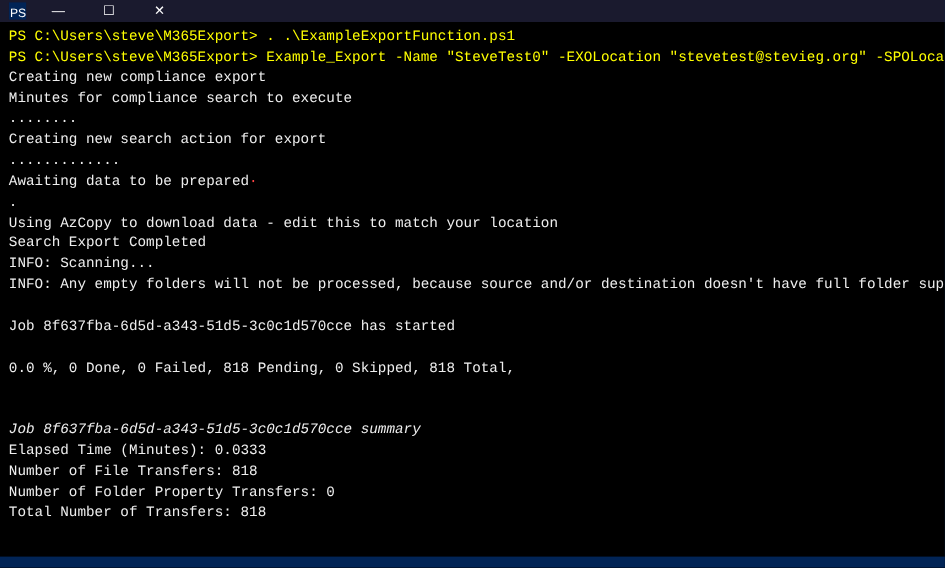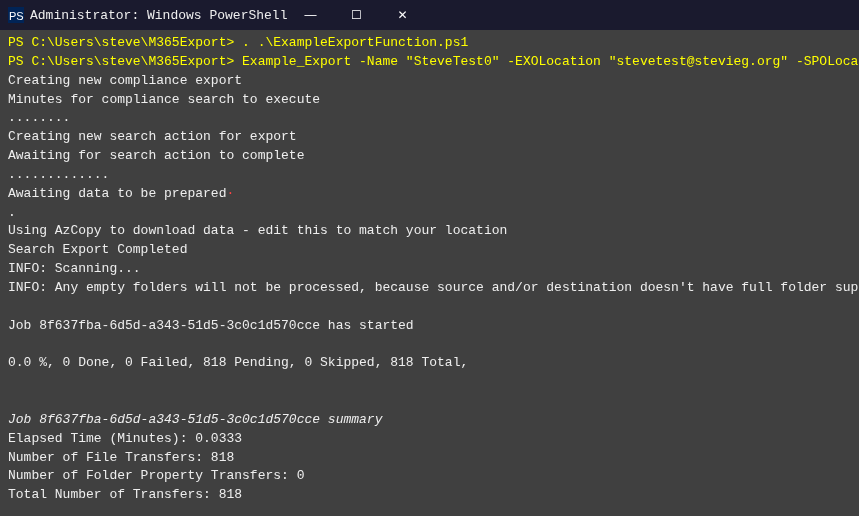--- a/index.html
+++ b/index.html
@@ -11,21 +11,21 @@
       background: #012456;
       color: #eee;
       overflow: hidden;
     }
 
     
     #titlebar {
       display: flex;
       align-items: center;
       background: #1a1a2e;
-      height: 30px;
+      height: 20px;
       padding: 0 8px;
       user-select: none;
     }
     #titlebar-icon {
       width: 16px;
       height: 16px;
       margin-right: 6px;
       flex-shrink: 0;
     }
     #titlebar-controls {
@@ -39,54 +39,52 @@
       align-items: center;
       justify-content: center;
       font-size: 12px;
       color: #fff;
       cursor: pointer;
       font-family: 'Segoe UI', Arial, sans-serif;
     }
 
     
     #terminal {
-      background: #404040;
+      background: #000000;
       padding: 4px 8px;
       height: calc(516px - 30px);
       overflow: hidden;
       line-height: 1.45;
       white-space: pre;
       color: #eee;
       font-size: 13px;
     }
   </style>
 </head>
 <body>
 
 <div id="titlebar">
 
   <svg id="titlebar-icon" viewBox="0 0 16 16">
     <rect width="16" height="16" fill="#012456"></rect>
     <text x="1" y="13" font-size="11" fill="white" font-family="Arial">PS</text>
   </svg>
-  <span id="titlebar-title-text">Administrator: Windows PowerShell</span>
   <div id="titlebar-controls">
     <div class="tb-btn">—</div>
     <div class="tb-btn">☐</div>
     <div class="tb-btn close">✕</div>
   </div>
 </div>
 
 <div id="terminal"><span style="color: rgb(255, 255, 0);">PS C:\Users\steve\M365Export&gt; . .\ExampleExportFunction.ps1
 </span><span style="color: rgb(255, 255, 0);">PS C:\Users\steve\M365Export&gt; Example_Export -Name "SteveTest0" -EXOLocation "stevetest@stevieg.org" -SPOLocation "https://stevegoodman-my.sharepoint.com/personal/stevetest_stevieg_org/" -Destination ".\"
 </span><span style="color: rgb(238, 238, 238);">Creating new compliance export
 </span><span style="color: rgb(238, 238, 238);">Minutes for compliance search to execute
 </span><span style="color: rgb(238, 238, 238);">........
 </span><span style="color: rgb(238, 238, 238);">Creating new search action for export
-</span><span style="color: rgb(238, 238, 238);">Awaiting for search action to complete
 </span><span style="color: rgb(238, 238, 238);">.............
 </span><span style="color: rgb(238, 238, 238);">Awaiting data to be prepared</span><span style="color: rgb(255, 68, 68);">·</span>
 <span style="color: rgb(238, 238, 238);">.
 </span><span style="color: rgb(238, 238, 238);">Using AzCopy to download data - edit this to match your location
 </span><span style="color: rgb(238, 238, 238);">Search Export Completed
 </span><span style="color: rgb(238, 238, 238);">INFO: Scanning...
 </span><span style="color: rgb(238, 238, 238);">INFO: Any empty folders will not be processed, because source and/or destination doesn't have full folder support
 </span><span style="color: rgb(238, 238, 238);">
 </span><span style="color: rgb(238, 238, 238);">Job 8f637fba-6d5d-a343-51d5-3c0c1d570cce has started
 </span><span style="color: rgb(238, 238, 238);">

